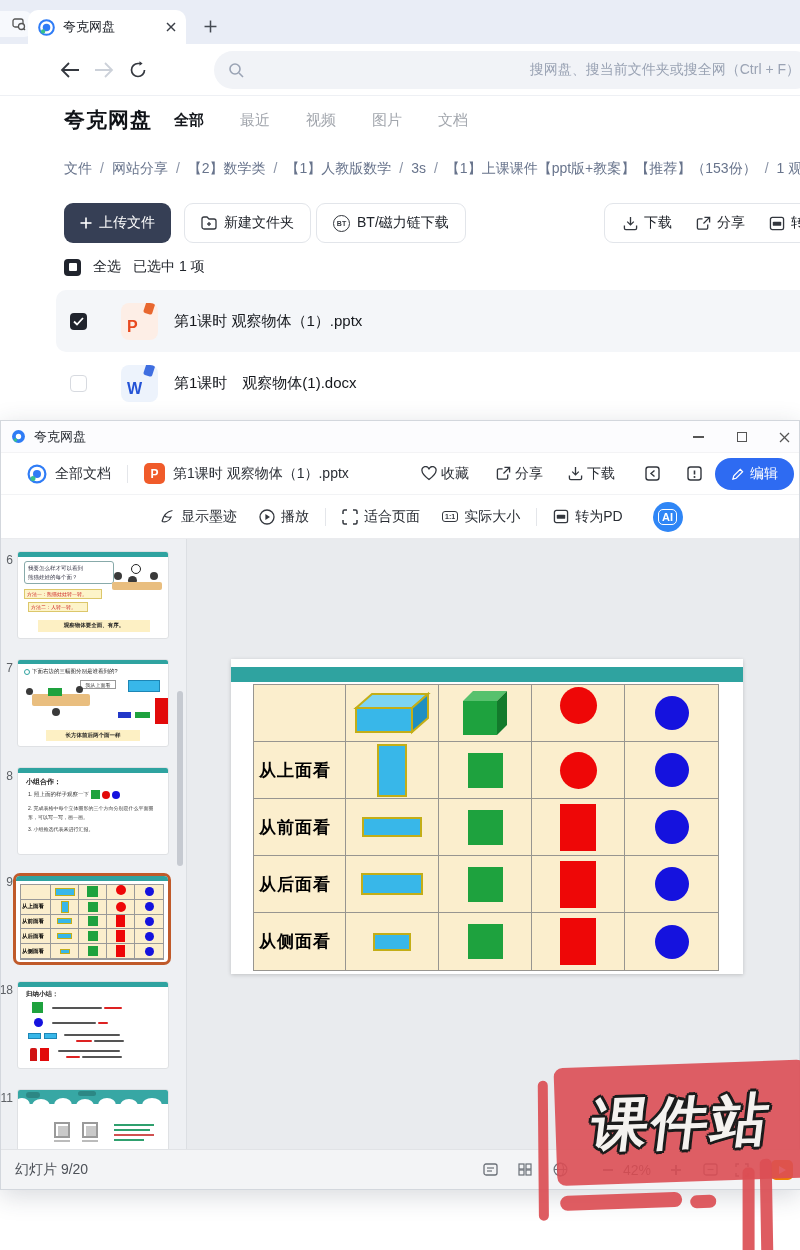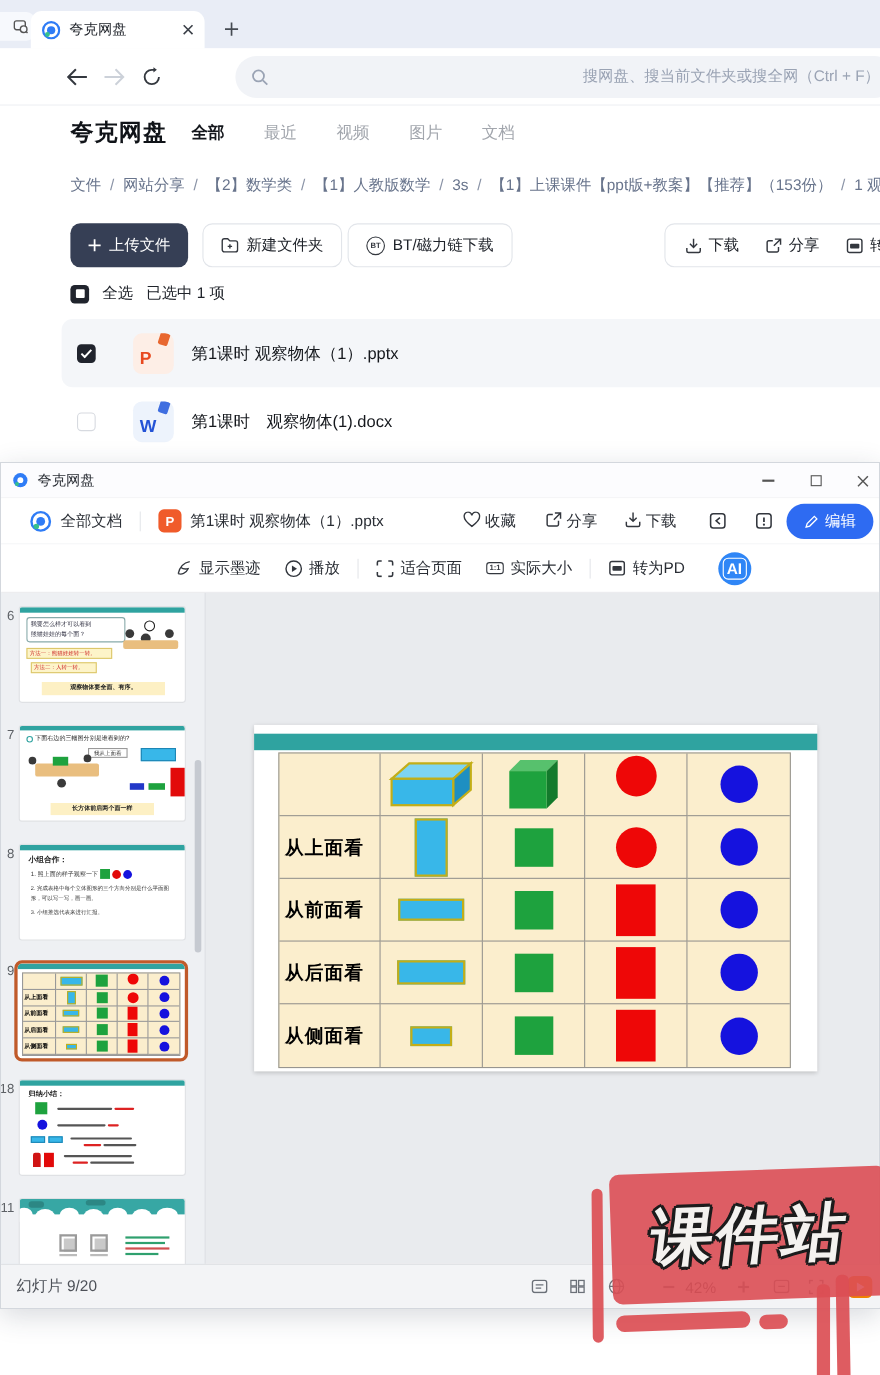--- a/index.html
+++ b/index.html
@@ -48,27 +48,27 @@
 .ficon.doc .fold{background:#3f6ee0}
 .fname{font-size:15px;color:#15181d;margin-left:16px}
 
 .vwin{position:absolute;left:0;top:420px;width:800px;height:770px;background:#fff;border:1px solid #d3d7dd;box-shadow:0 6px 24px rgba(40,50,70,.18)}
 .vtitle{position:absolute;left:0;top:0;width:100%;height:32px;background:#fcfcfe;display:flex;align-items:center;padding:0 10px;border-bottom:1px solid #f3f3f5}
 .vtitle .ttl{font-size:13px;color:#2a2e35;margin-left:8px}
 .winctl{position:absolute;top:8px;width:18px;height:16px;display:flex;align-items:center;justify-content:center}
 .vhead{position:absolute;left:0;top:32px;width:100%;height:42px;background:#fff;display:flex;align-items:center;border-bottom:1px solid #f2f3f5}
 .vhead .lbl{font-size:14px;color:#2a2e35}
 .chip{width:21px;height:21px;background:#f05b2a;border-radius:5px;color:#fff;font-size:12px;font-weight:bold;display:flex;align-items:center;justify-content:center}
-.hact{display:inline-flex;gap:4px;font-size:14px;color:#2a2e35}
+.hact{display:inline-flex;align-items:center;gap:4px;font-size:14px;color:#2a2e35}
 .editbtn{position:absolute;right:5px;top:5px;height:32px;padding:0 16px;background:#2e6bf2;border-radius:16px;color:#fff;font-size:14px;display:flex;align-items:center;gap:6px}
 .vtool{position:absolute;left:0;top:74px;width:100%;height:44px;background:#fff;display:flex;align-items:center;border-bottom:1px solid #eaebee}
 .vti{display:inline-flex;align-items:center;gap:6px;font-size:14px;color:#2a2e35}
 .vsep{width:1px;height:18px;background:#e4e6ea;margin:0 16px}
 .aibtn{width:30px;height:30px;border-radius:50%;background:#2f86f6;display:flex;align-items:center;justify-content:center}
-.aibtn b{border:1.4px solid #fff;border-radius:5px;color:#fff;font-size:14px;padding:1px 3px;font-weight:bold}
+.aibtn b{border:1.4px solid #fff;border-radius:5px;color:#fff;font-size:11px;padding:1px 3px;font-weight:bold}
 .vbody{position:absolute;left:0;top:118px;width:100%;height:610px;background:#e9ebee}
 .sidebar{position:absolute;left:0;top:0;width:186px;height:610px;background:#eef0f3;border-right:1px solid #dcdfe3;overflow:hidden}
 .thumb{position:absolute;left:16px;width:152px;height:88px;background:#fff;border:1px solid #dfe1e4;border-radius:3px;overflow:hidden}
 .thumb.sel{left:12px;width:158px;height:92px;border:3px solid #c05a2a;border-radius:7px}
 .tnum{position:absolute;left:0;width:12px;overflow:hidden;direction:rtl;font-size:12px;color:#5d6166}
 .tealbar{position:absolute;left:0;top:0;width:100%;height:5px;background:#2fa3a0}
 .scrollbar{position:absolute;right:3px;top:152px;width:6px;height:175px;background:#c6cad1;border-radius:3px}
 .mainview{position:absolute;left:186px;top:0;width:614px;height:610px}
 
 .slide{position:absolute;left:44px;top:120px;width:512px;height:315px;background:#fff;box-shadow:0 1px 4px rgba(0,0,0,.18)}

